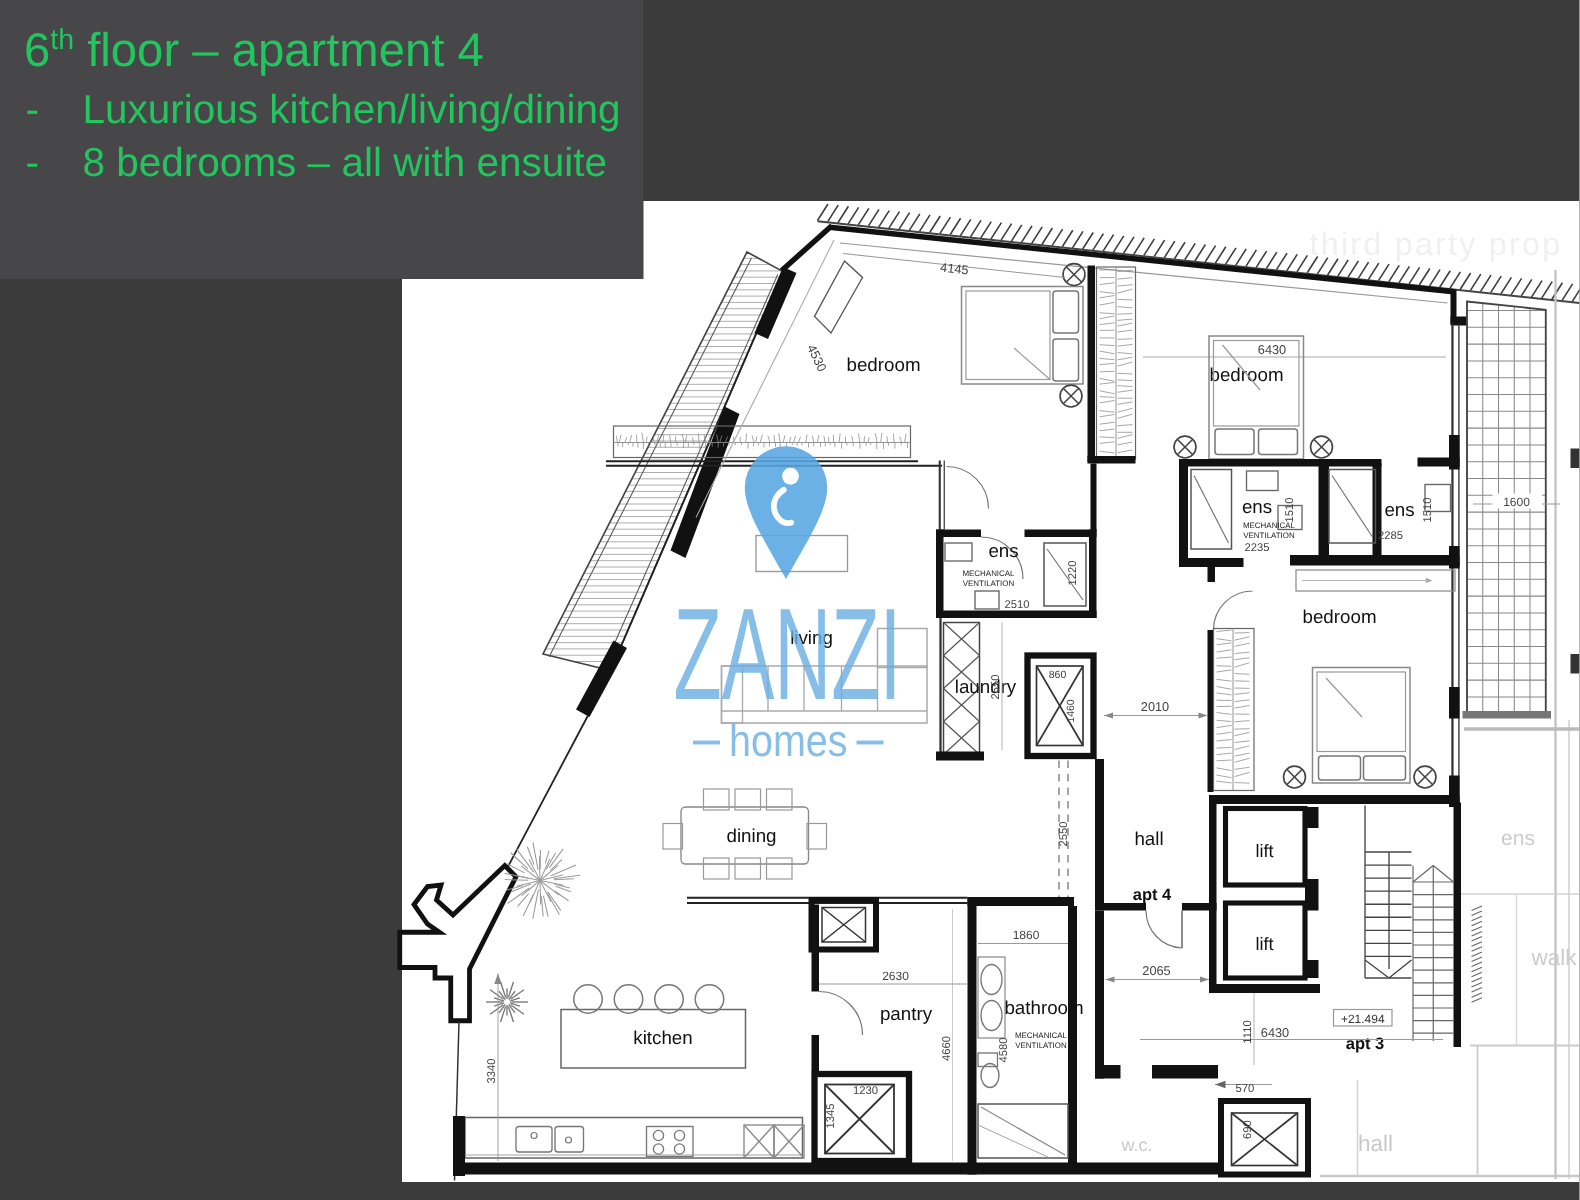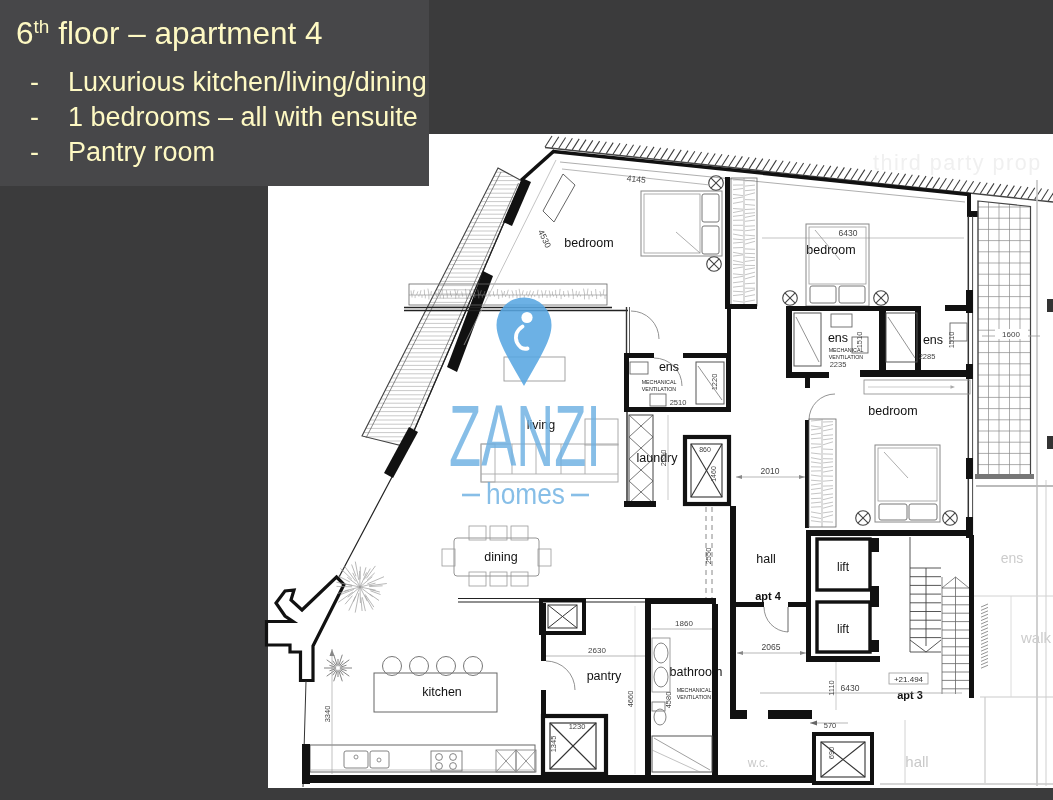--- a/index.html
+++ b/index.html
@@ -1,23 +1,23 @@
 <!DOCTYPE html>
 <html><head>
 <meta charset="utf-8">
 <style>
   html,body { margin:0; padding:0; }
   body { width:1053px; height:800px; background:#3b3b3c; overflow:hidden;
          font-family:"Liberation Sans", sans-serif; position:relative; }
   #plan { position:absolute; left:0; top:0; }
   #overlay { position:absolute; left:0; top:0; width:429px; height:186px;
-             background:#474749; color:#fef9c3; overflow:hidden; }
+             background:#474749; color:#22c55e; overflow:hidden; }
   #overlay .title { font-size:31.5px; margin:15px 0 4px 16px; white-space:nowrap; }
   #overlay sup { font-size:19px; }
-  #overlay ul { list-style:none; margin:13px; padding:0; }
+  #overlay ul { list-style:none; margin:0; padding:0; }
   #overlay li { font-size:27px; line-height:35px; padding-left:55px; position:relative; white-space:nowrap; }
   #overlay li:before { content:"-"; position:absolute; left:17px; }
 </style>
 </head>
 <body>
 
 <div id="plan">
 <svg width="1053" height="800" viewBox="0 0 1053 800" font-family="Liberation Sans, sans-serif">
 
 <rect x="268" y="134" width="785" height="654" fill="#ffffff"></rect>
@@ -1044,16 +1044,15 @@
 <line x1="571" y1="495" x2="589" y2="495" stroke="#6aafe2" stroke-width="2.6" stroke-linecap="butt" opacity="0.8"></line>
 </svg>
 </div>
 
 <div id="overlay">
 
   <div class="title">6<sup>th</sup> floor – apartment 4</div>
 
   <ul>
     <li>Luxurious kitchen/living/dining</li>
-    <li>1 bedrooms – all with ensuite</li>
-    <li>Pantry room</li>
+    <li>8 bedrooms – all with ensuite</li>
   </ul>
 </div>
 
 </body></html>

